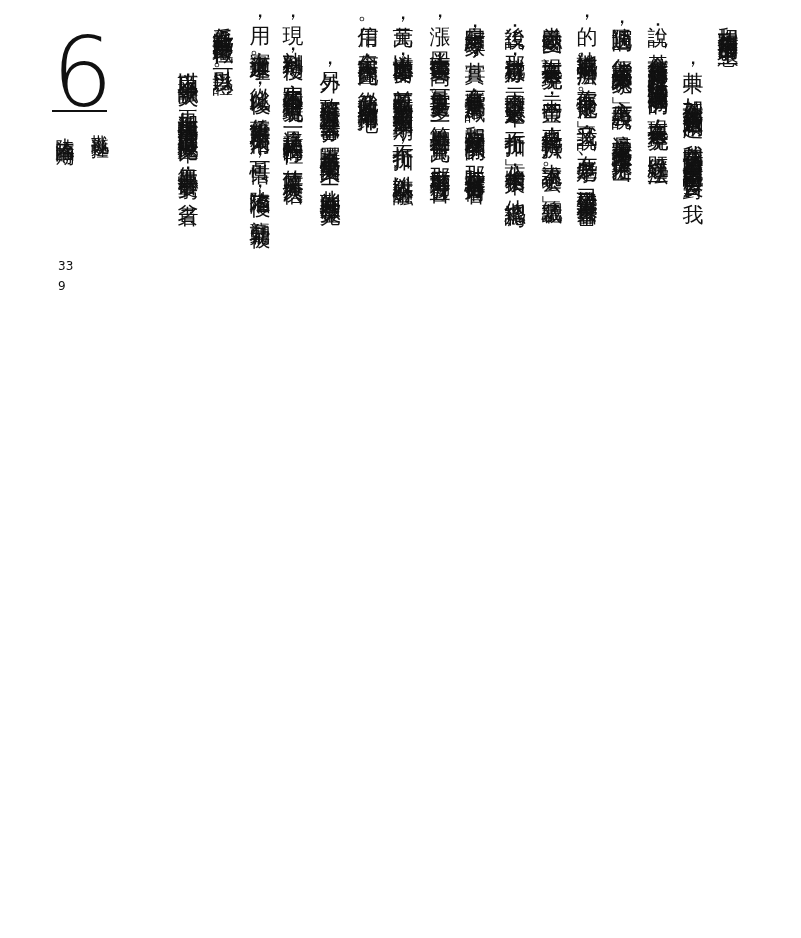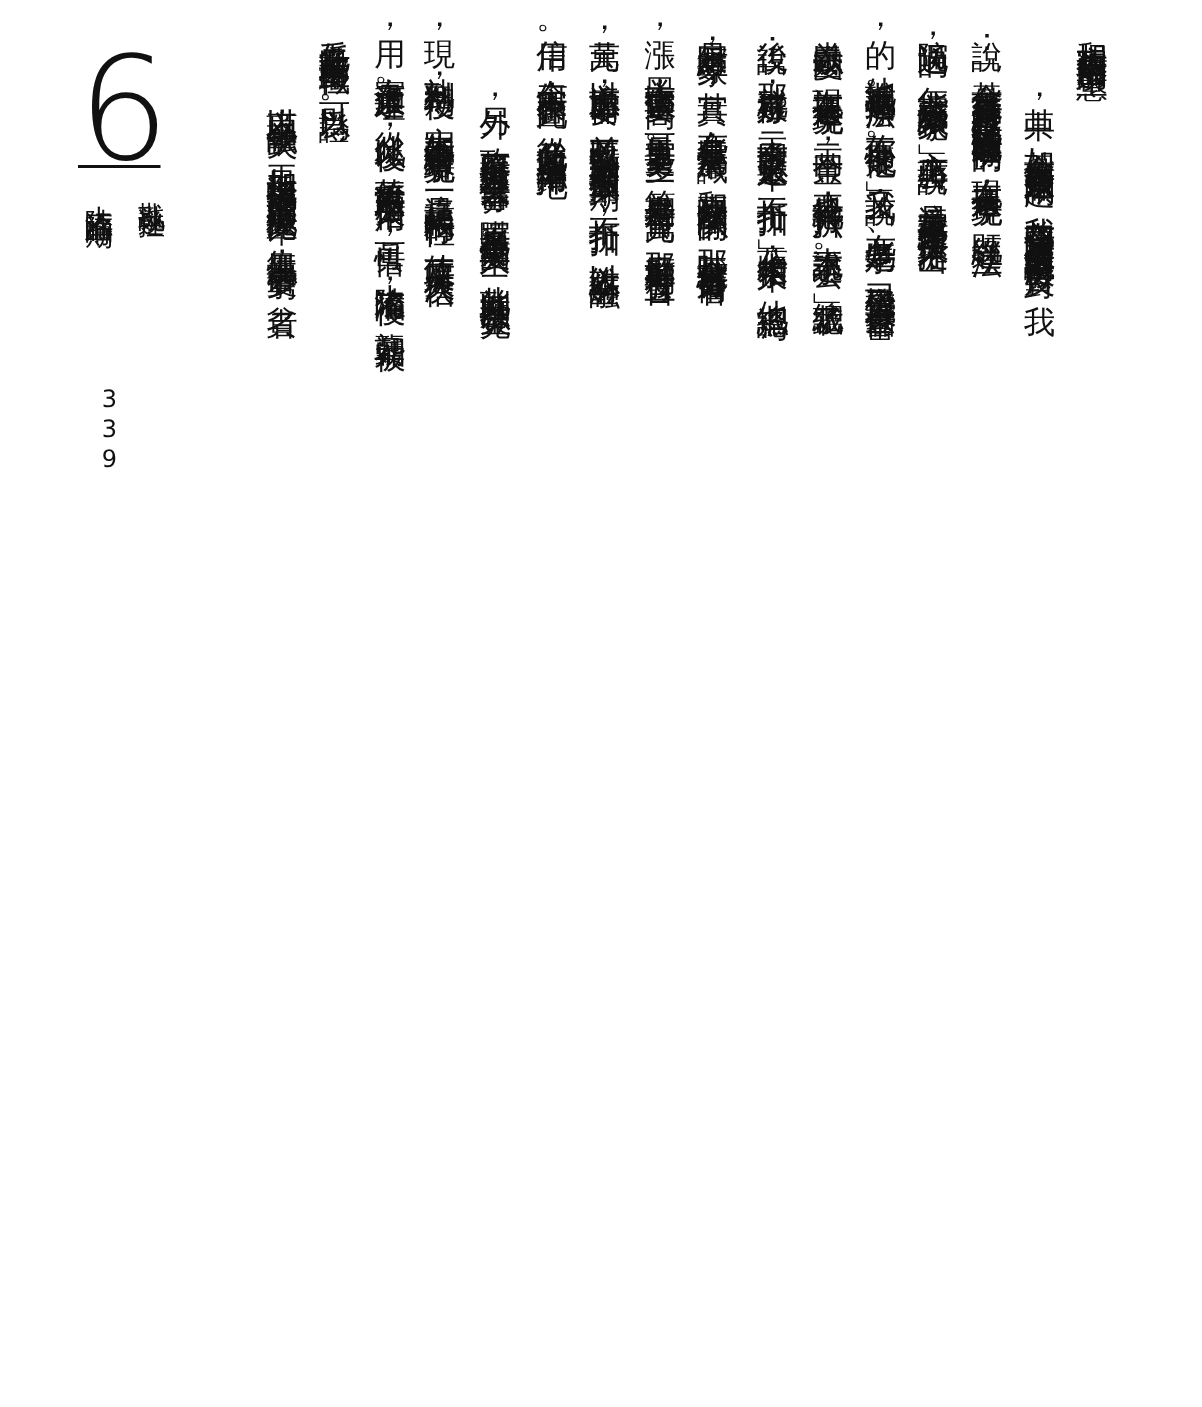--- a/index.html
+++ b/index.html
@@ -39,21 +39,21 @@
       font-family: "DejaVu Sans", "Liberation Sans", sans-serif;
       font-size: 18px;
       letter-spacing: 2px;
       white-space: nowrap;
     }
     .book-title { left: 88px; top: 120px; font-size: 18px; }
     .part-title { left: 53px; top: 122px; font-size: 19px; }
     .page-number {
       position: absolute; left: 58px; top: 256px; width: 20px;
       font-family: "DejaVu Sans", "Liberation Sans", sans-serif;
-      font-size: 16px; line-height: 20px; text-align: right;
+      font-size: 12px; line-height: 20px; text-align: left;
       word-break: break-all;
     }
   </style>
 </head>
 <body>
 
 <div class="page">
 
   <div class="chapter-number">6</div>
   <div class="chapter-rule"></div>

